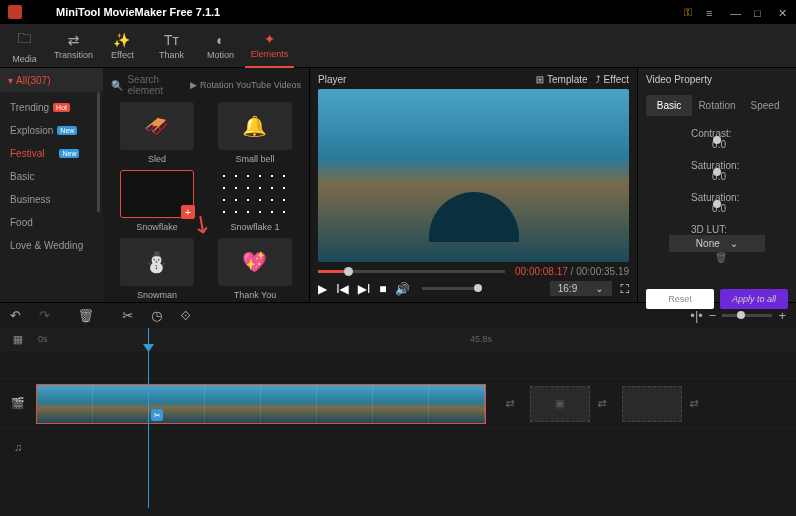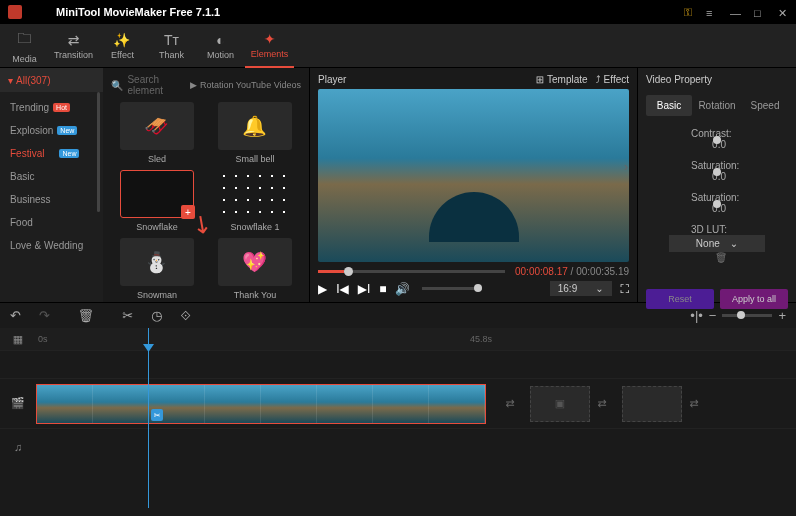--- a/index.html
+++ b/index.html
@@ -66,22 +66,22 @@
 .ptab { flex:1; text-align:center; padding:5px 0; font-size:10px; color:#999; cursor:pointer; }
 .ptab.active { background:#333; color:#fff; border-radius:2px; }
 .prop-row { display:flex; align-items:center; margin-bottom:10px; font-size:10px; color:#aaa;flex-direction:column; }
 .prop-label { width:52px; }
 .prop-slider { flex:1; height:3px; background:#444; position:relative; margin:0 6px; }
 .prop-thumb { position:absolute; left:50%; top:-3px; width:8px; height:8px; background:#ccc; border-radius:50%; transform:translateX(-50%); }
 .prop-val { width:18px; text-align:right; }
 .lut-sel { background:#333; padding:3px 27px; font-size:10px; color:#ccc; cursor:pointer; display:flex; align-items:center; gap:10px; }
 .trash { color:#777; margin-left:8px; cursor:pointer; }
 .prop-btns { display:flex; gap:6px; margin-top:26px; }
-.pbtn { flex:1; padding:5px 0; background:#4c1d95; color:#888; font-size:9px; text-align:center; cursor:pointer; border-radius:2px; }
-.pbtn.primary { background:#701a75; color:#ccc; }
+.pbtn { flex:1; padding:5px 0; background:#ffffff; color:#888; font-size:9px; text-align:center; cursor:pointer; border-radius:2px; }
+.pbtn.primary { background:#6d28d9; color:#ccc;font-style:italic; }
 
 .tl-tools { height:26px; background:#1a1a1a; display:flex; align-items:center; padding:0 10px; gap:18px; border-top:1px solid #000; }
 .tlt { color:#aaa; font-size:13px; cursor:pointer; }
 .tlt.sep { margin-left:10px; }
 .tl-zoom { margin-left:auto; display:flex; align-items:center; gap:6px; }
 .zoom-track { width:50px; height:3px; background:#444; position:relative; }
 .zoom-thumb { position:absolute; left:30%; top:-3px; width:8px; height:8px; background:#ccc; border-radius:50%; }
 
 .timeline { height:180px; background:#1a1a1a; position:relative; overflow:hidden; }
 .tl-ruler { height:22px; background:#1e1e1e; display:flex; align-items:center; position:relative; }

